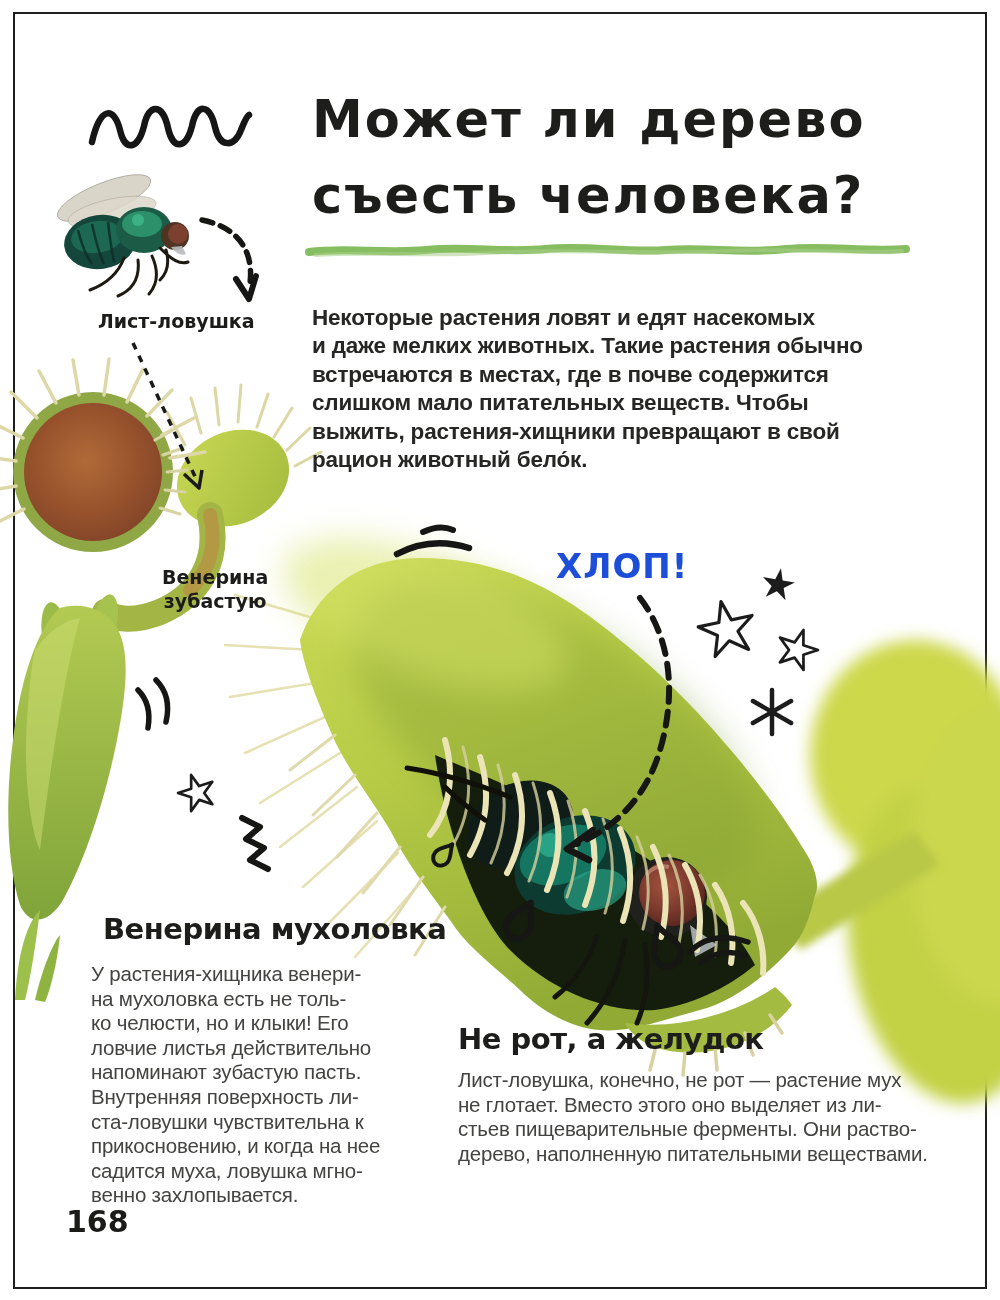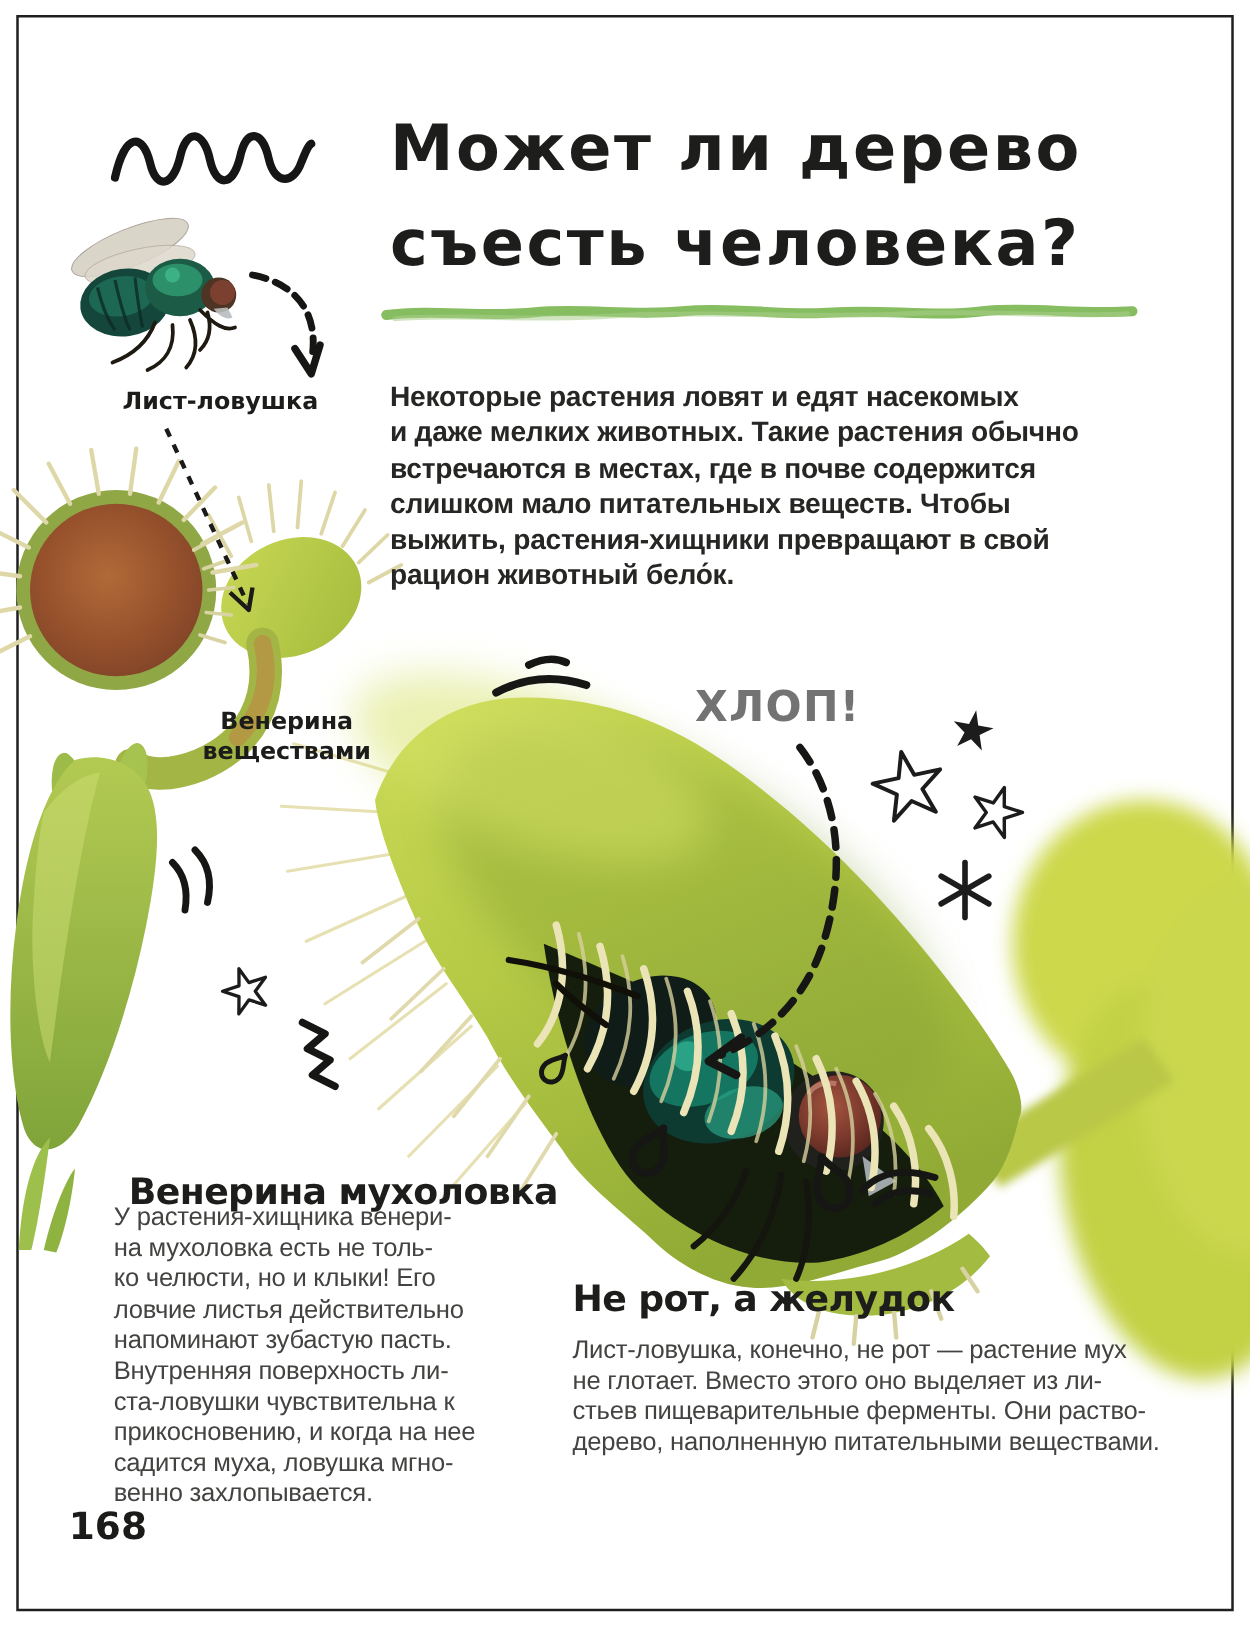--- a/index.html
+++ b/index.html
@@ -32,36 +32,36 @@
   .photo-label{
     font-family:"DejaVu Sans",sans-serif;font-weight:bold;
     font-size:19px;color:#1c1c1a;letter-spacing:0;text-align:center;
   }
   #label-leaf-trap{left:98px;top:310px;}
   #label-flytrap{left:162px;top:565px;line-height:24px;}
   #label-flytrap span{display:block;}
   #snap-label{
     left:556px;top:546px;
     font-family:"DejaVu Sans",sans-serif;font-weight:bold;
-    font-size:34px;color:#737373;letter-spacing:1px;z-index:6;
+    font-size:34px;color:#1d4ed8;letter-spacing:1px;z-index:6;
   }
   .section-heading{
     font-family:"DejaVu Sans",sans-serif;font-weight:bold;
     font-size:29px;color:#1d1d1b;letter-spacing:-0.5px;z-index:6;
   }
-  #heading-left{left:103px;top:912px;margin-top:24px;}
+  #heading-left{left:103px;top:912px;}
   #heading-right{left:458px;top:1022px;}
   .body-para{
     font-size:20.5px;line-height:24.6px;color:#434341;letter-spacing:-0.2px;z-index:6;
   }
   .body-para span{display:block;}
   #para-left{left:91px;top:962px;width:320px;}
   #para-right{left:458px;top:1068px;width:490px;}
   #page-num{
-    left:55px;top:1204px;font-family:"DejaVu Sans",sans-serif;
+    left:66px;top:1204px;font-family:"DejaVu Sans",sans-serif;
     font-weight:bold;font-size:30px;color:#1b1b19;z-index:6;
   }
 </style>
 </head>
 <body>
 
 <div id="page-frame" class="abs"></div>
 
 <svg id="squiggle-top" class="abs deco" style="left:88px;top:100px" width="165" height="62" viewBox="0 0 165 62">
   <path d="M4,42 C12,6 26,6 32,30 C37,52 50,50 56,26 C61,2 75,4 80,28 C85,50 98,50 104,26 C109,2 122,4 127,27 C132,49 147,47 153,30 C157,20 159,16 161,15" fill="none" stroke="#161616" stroke-width="6.5" stroke-linecap="round"></path>
@@ -131,21 +131,21 @@
 
   <path d="M55,258 C75,252 100,258 112,278 C125,300 122,340 112,390 C100,450 80,510 58,550 C45,572 25,578 15,555 C2,515 0,450 8,390 C15,335 30,280 55,258 Z" fill="url(#leafG2)"></path>
   <path d="M30,300 C45,280 60,270 75,268 C60,320 45,420 35,500 C25,480 18,420 22,370 C24,340 26,318 30,300 Z" fill="#cede74" opacity="0.5"></path>
 
   <path d="M10,650 C12,610 20,575 35,560 C30,600 25,630 20,650 Z" fill="#9dbf4b"></path>
   <path d="M30,650 C38,615 50,590 55,585 C52,615 45,640 40,652 Z" fill="#8fb340"></path>
 </svg>
 
 <div id="label-flytrap" class="abs photo-label txt">
   <span>Венерина</span>
-  <span>веществами</span>
+  <span>зубастую</span>
 </div>
 
 <div id="title" class="abs txt">
   <span>Может ли дерево</span>
   <span>съесть человека?</span>
 </div>
 
 <svg id="green-underline" class="abs deco" width="604" height="24" viewBox="0 0 604 24">
   <path d="M3,14 C40,9 80,16 120,12 C160,8 200,15 240,11 C280,7 320,15 360,12 C400,9 440,16 480,11 C520,7 556,14 600,11" fill="none" stroke="#86bd60" stroke-width="8" stroke-linecap="round"></path>
   <path d="M10,17 C60,13 120,19 180,15 C260,10 340,17 420,13 C480,10 540,16 596,13" fill="none" stroke="#a9d08b" stroke-width="4" stroke-linecap="round" opacity="0.55"></path>

